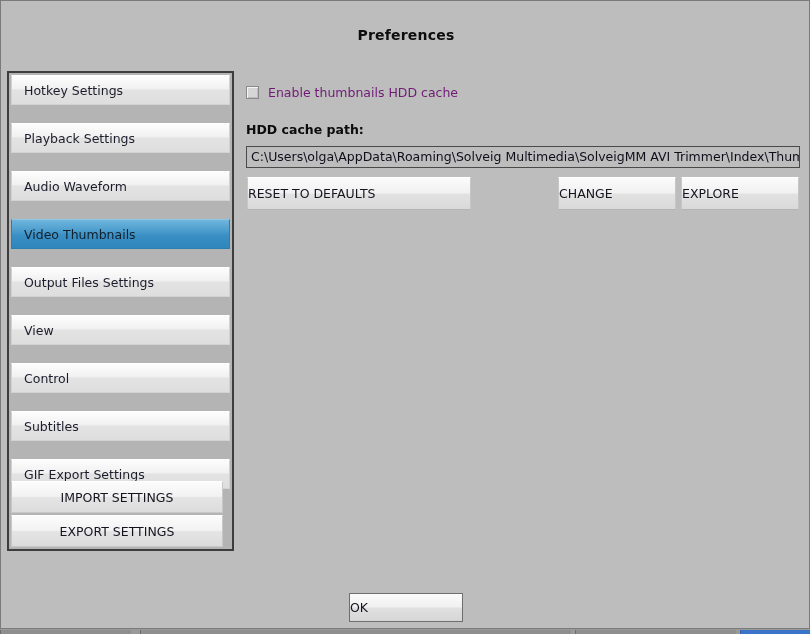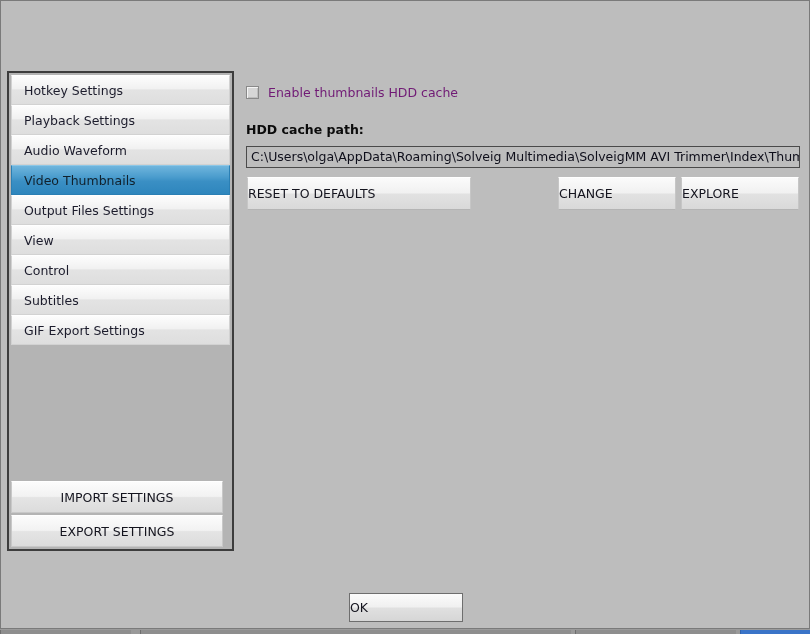--- a/index.html
+++ b/index.html
@@ -86,21 +86,21 @@
   .nav-item {
     height: 30px;
     line-height: 30px;
     padding-left: 12px;
     font-size: 12.5px;
     color: #1c1c2c;
     box-sizing: border-box;
     background: linear-gradient(to bottom, #fdfdfd 0%, #f1f1f1 45%, #e3e3e3 50%, #dedede 100%);
     border: 1px solid #d2d2d2;
     border-top-color: #ffffff;
-    margin-bottom: 0;
+    margin-bottom: 18px;
     white-space: nowrap;
     overflow: hidden;
   }
   .nav-item.selected {
     background: linear-gradient(to bottom, #6fb5dd 0%, #4a9ccd 40%, #3a8fc4 55%, #2e86bd 100%);
     border: 1px solid #2a7fb4;
     border-top-color: #8dc7e6;
     color: #11212c;
   }
 
@@ -232,20 +232,21 @@
 
   <div class="bg-taskbar">
     <div class="seg" style="left:0px;width:130px;"></div>
     <div class="seg" style="left:140px;width:430px;"></div>
     <div class="seg" style="left:575px;width:160px;"></div>
     <div class="seg accent" style="left:740px;width:70px;"></div>
   </div>
 
   <div class="dialog">
 
+    <div class="title">Preferences</div>
 
     <div class="sidebar">
 
       <div class="nav">
         <div class="nav-item">
           <span>Hotkey Settings</span>
         </div>
         <div class="nav-item">
           <span>Playback Settings</span>
         </div>

